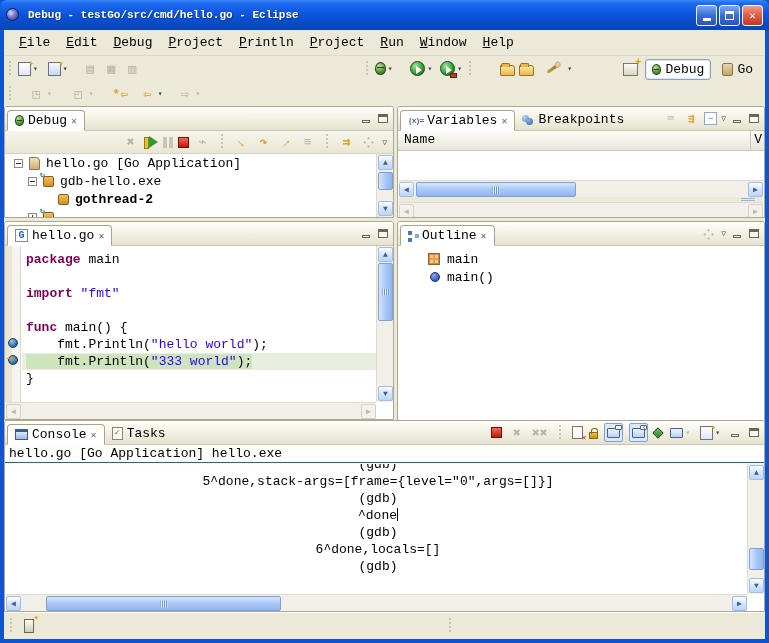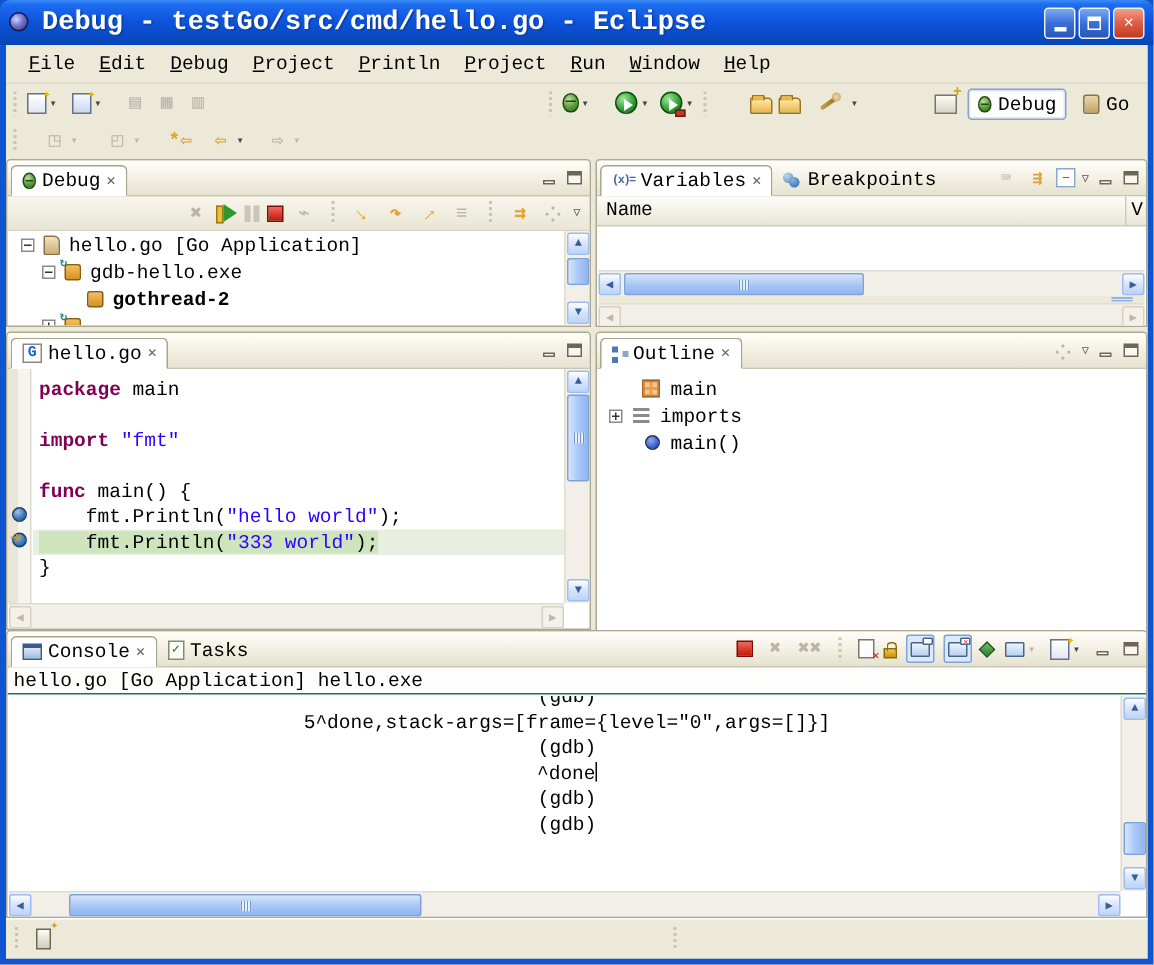--- a/index.html
+++ b/index.html
@@ -15,21 +15,21 @@
   .titlebar{
     position:absolute; left:0; top:0; width:769px; height:30px;
     background:linear-gradient(180deg,#3a8bf5 0%,#1e6cf0 10%,#0d55dd 45%,#0a4cc8 75%,#0846b4 100%);
     border-radius:7px 7px 0 0;
     display:flex; align-items:center; padding:0 6px;
   }
   .app-icon{ width:16px; height:16px; position:relative; margin-right:6px; }
   .app-icon i{ display:block; width:13px; height:13px; border-radius:50%;
     background:radial-gradient(circle at 35% 35%, #cfd6ff 0%, #7a7fd0 40%, #2d2a7a 100%);
     border:1px solid #1a1850; margin-top:1px;}
-  .title-text{ color:#fff; font-weight:bold; font-size:18px; text-shadow:1px 1px 1px #0a3a9a; white-space:nowrap;}
+  .title-text{ color:#fff; font-weight:bold; font-size:11px; text-shadow:1px 1px 1px #0a3a9a; white-space:nowrap;}
   .win-btns{ margin-left:auto; display:flex; gap:2px; }
   .win-btn{ width:21px; height:21px; border-radius:3px; border:1px solid #eef4ff;
     display:flex; align-items:center; justify-content:center; color:#fff; font-weight:bold; font-size:11px;
     background:linear-gradient(180deg,#7aa7f5 0%,#3a6fd8 50%,#2a55b8 100%); }
   .win-btn.close{ background:linear-gradient(180deg,#f0a088 0%,#e0614a 45%,#c23a20 100%); }
   .win-btn .minglyph{ width:8px; height:3px; background:#fff; margin-top:8px; }
   .win-btn .maxglyph{ width:9px; height:9px; border:1px solid #fff; border-top:3px solid #fff; }
   
   .client{ position:absolute; left:4px; top:30px; width:761px; height:609px; background:#ece9d8; }
   
@@ -472,25 +472,20 @@
           <span class="mmbtn">
               <span class="ma"></span>
             </span>
         </span>
       </div>
       <div style="padding-top:4px;">
         <div class="trow" style="padding-left:30px; gap:7px;">
           <span class="pkg-ico"></span>
           <span>main</span>
         </div>
-        <div class="trow" style="padding-left:8px; gap:7px;">
-          <span class="expander plus"></span>
-          <span class="imp-ico"></span>
-          <span>imports</span>
-        </div>
         <div class="trow" style="padding-left:32px; gap:7px;">
           <span class="meth-ico"></span>
           <span>main()</span>
         </div>
       </div>
     </div>
 
     <div class="view" style="left:0; top:314px; width:761px; height:192px;">
       <div class="tabrow">
         <span class="tab active">
@@ -539,20 +534,21 @@
         </span>
       </div>
       <div class="console-desc">hello.go [Go Application] hello.exe</div>
       <div class="console-text">
         <div style="margin-top:-8px;">
           <div class="ln">(gdb)</div>
           <div class="ln">5^done,stack-args=[frame={level="0",args=[]}]</div>
           <div class="ln">(gdb)</div>
           <div class="ln"><span>^done</span><span class="caret"></span></div>
           <div class="ln">(gdb)</div>
+          <div class="ln">6^done,locals=[]</div>
           <div class="ln">(gdb)</div>
         </div>
       </div>
       <div class="sb-track-v" style="right:0; top:43px; bottom:17px;">
         <span class="sb-btn" style="top:1px; left:1px;">▲</span>
         <span class="sb-thumb" style="left:1px; bottom:24px; width:15px; height:22px;"></span>
         <span class="sb-btn" style="bottom:1px; left:1px;">▼</span>
       </div>
       <div class="sb-track-h" style="left:1px; right:17px; bottom:0;">
         <span class="sb-btn" style="left:0; top:1px;">◀</span>

